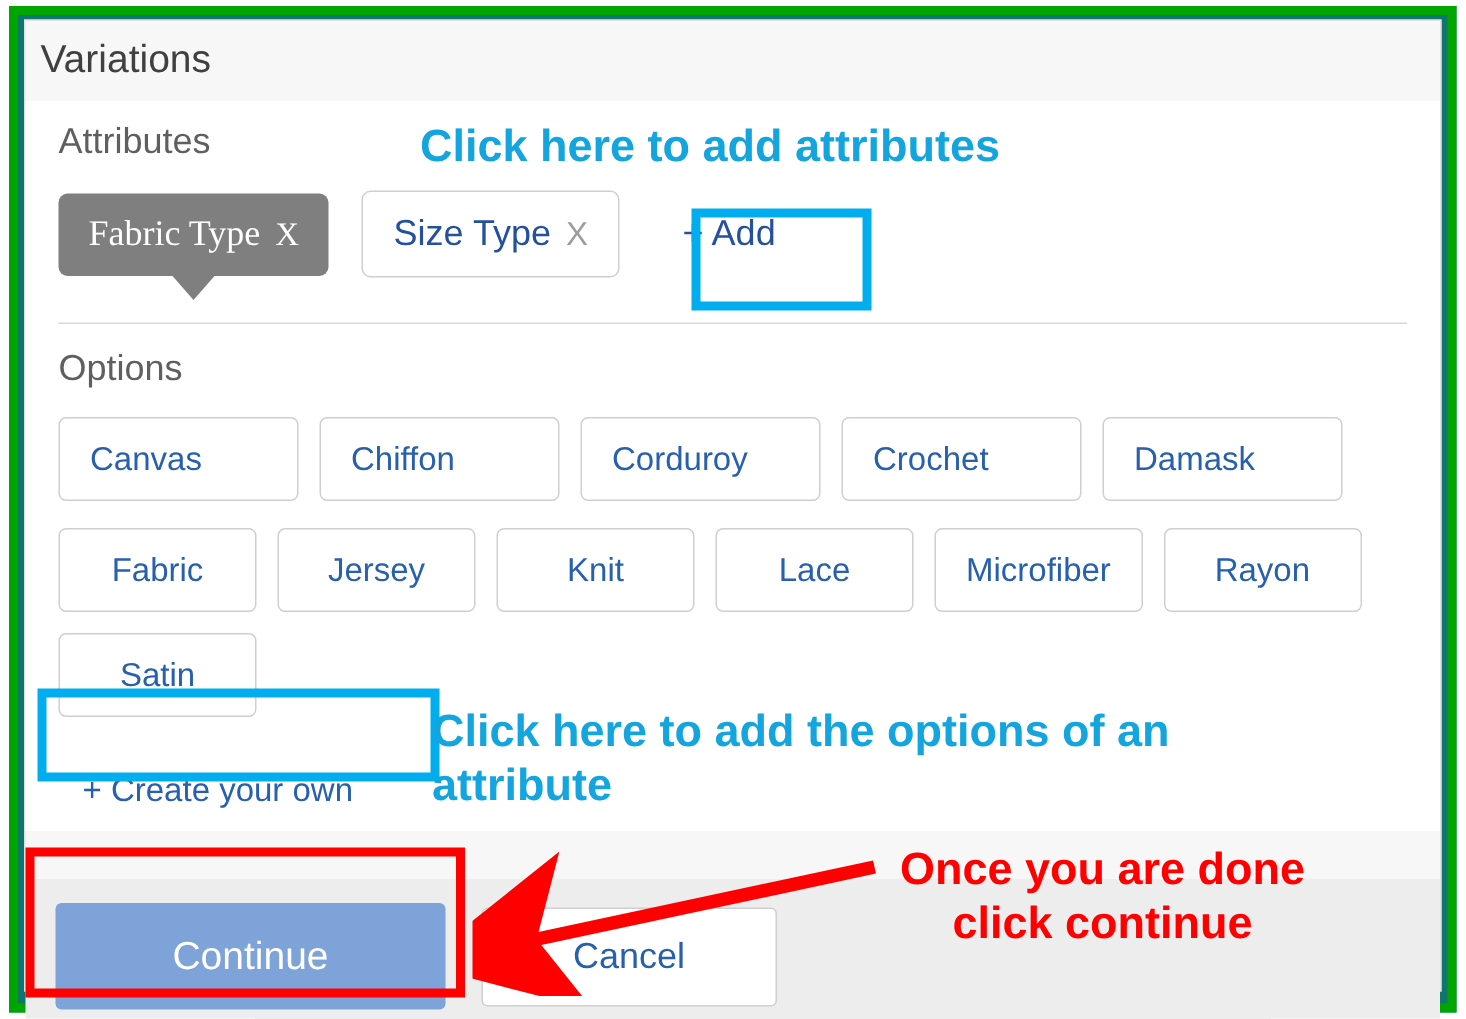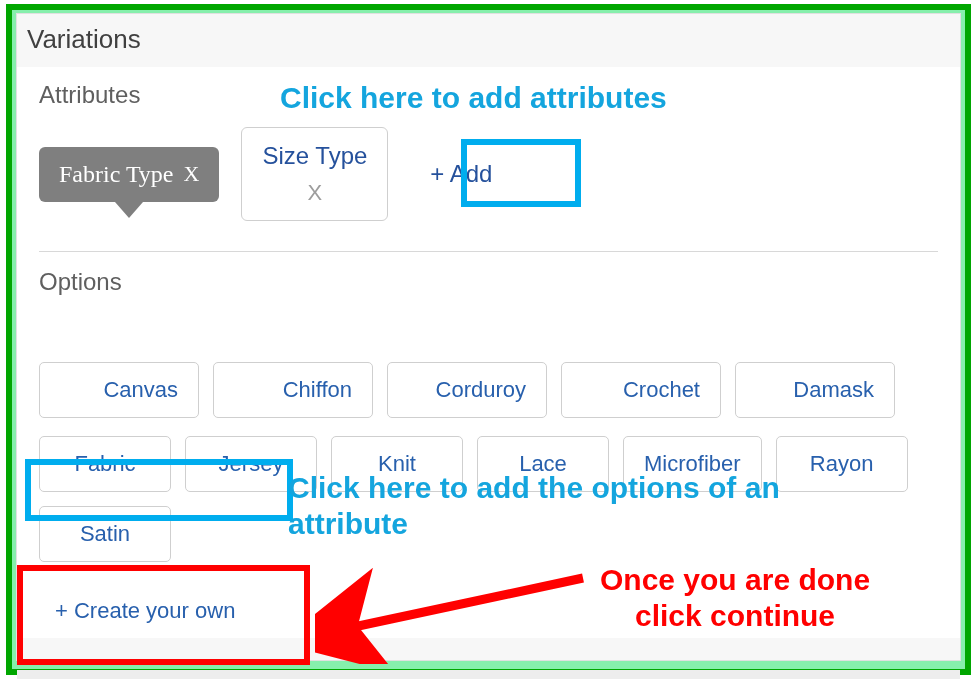--- a/index.html
+++ b/index.html
@@ -10,21 +10,21 @@
     overflow:hidden;
     position:relative;
   }
   
   .frame{
     position:absolute;
     left:6px;top:4px;
     width:965px;height:671px;
     border:6px solid #00a600;
     box-sizing:border-box;
-    background:#86efac;
+    background:#0f766e;
   }
   .inner-card{
     position:absolute;
     left:4px;top:3px;
     width:945px;height:648px;
     border:1px solid #e0e0e0;
     background:#f7f7f7;
     box-sizing:border-box;
   }
   .section-title{
@@ -76,21 +76,20 @@
     transform:translateX(-50%);
     width:0;height:0;
     border-left:14px solid transparent;
     border-right:14px solid transparent;
     border-top:16px solid #7f7f7f;
   }
   .tag-inactive{
     background:#fff;
     color:#25519c;
     border:1px solid #cfcfcf;
-    flex-direction:column;
   }
   .tag-x{font-size:22px;}
   .tag-active .tag-x{color:#fff;}
   .tag-inactive .tag-x{color:#9d9d9d;}
   .tag-add{
     background:#fff;
     color:#25519c;
     font-size:24px;
     padding:14px 20px;
   }
@@ -105,21 +104,21 @@
   }
   .opt-chip{
     border:1px solid #cfcfcf;
     color:#2860ad;
     font-size:22px;
     padding:14px 20px;
     border-radius:5px;
     background:#fff;
     cursor:pointer;
   }
-  .row1 .opt-chip{min-width:118px;text-align:right;margin-top:48px;}
+  .row1 .opt-chip{min-width:118px;text-align:left;}
   .row2 .opt-chip{min-width:90px;text-align:center;}
   .create-own{
     font-size:22px;
     color:#2860ad;
     background:#fff;
     padding:14px 16px;
     display:inline-block;
     cursor:pointer;
     margin-top:4px;
   }

